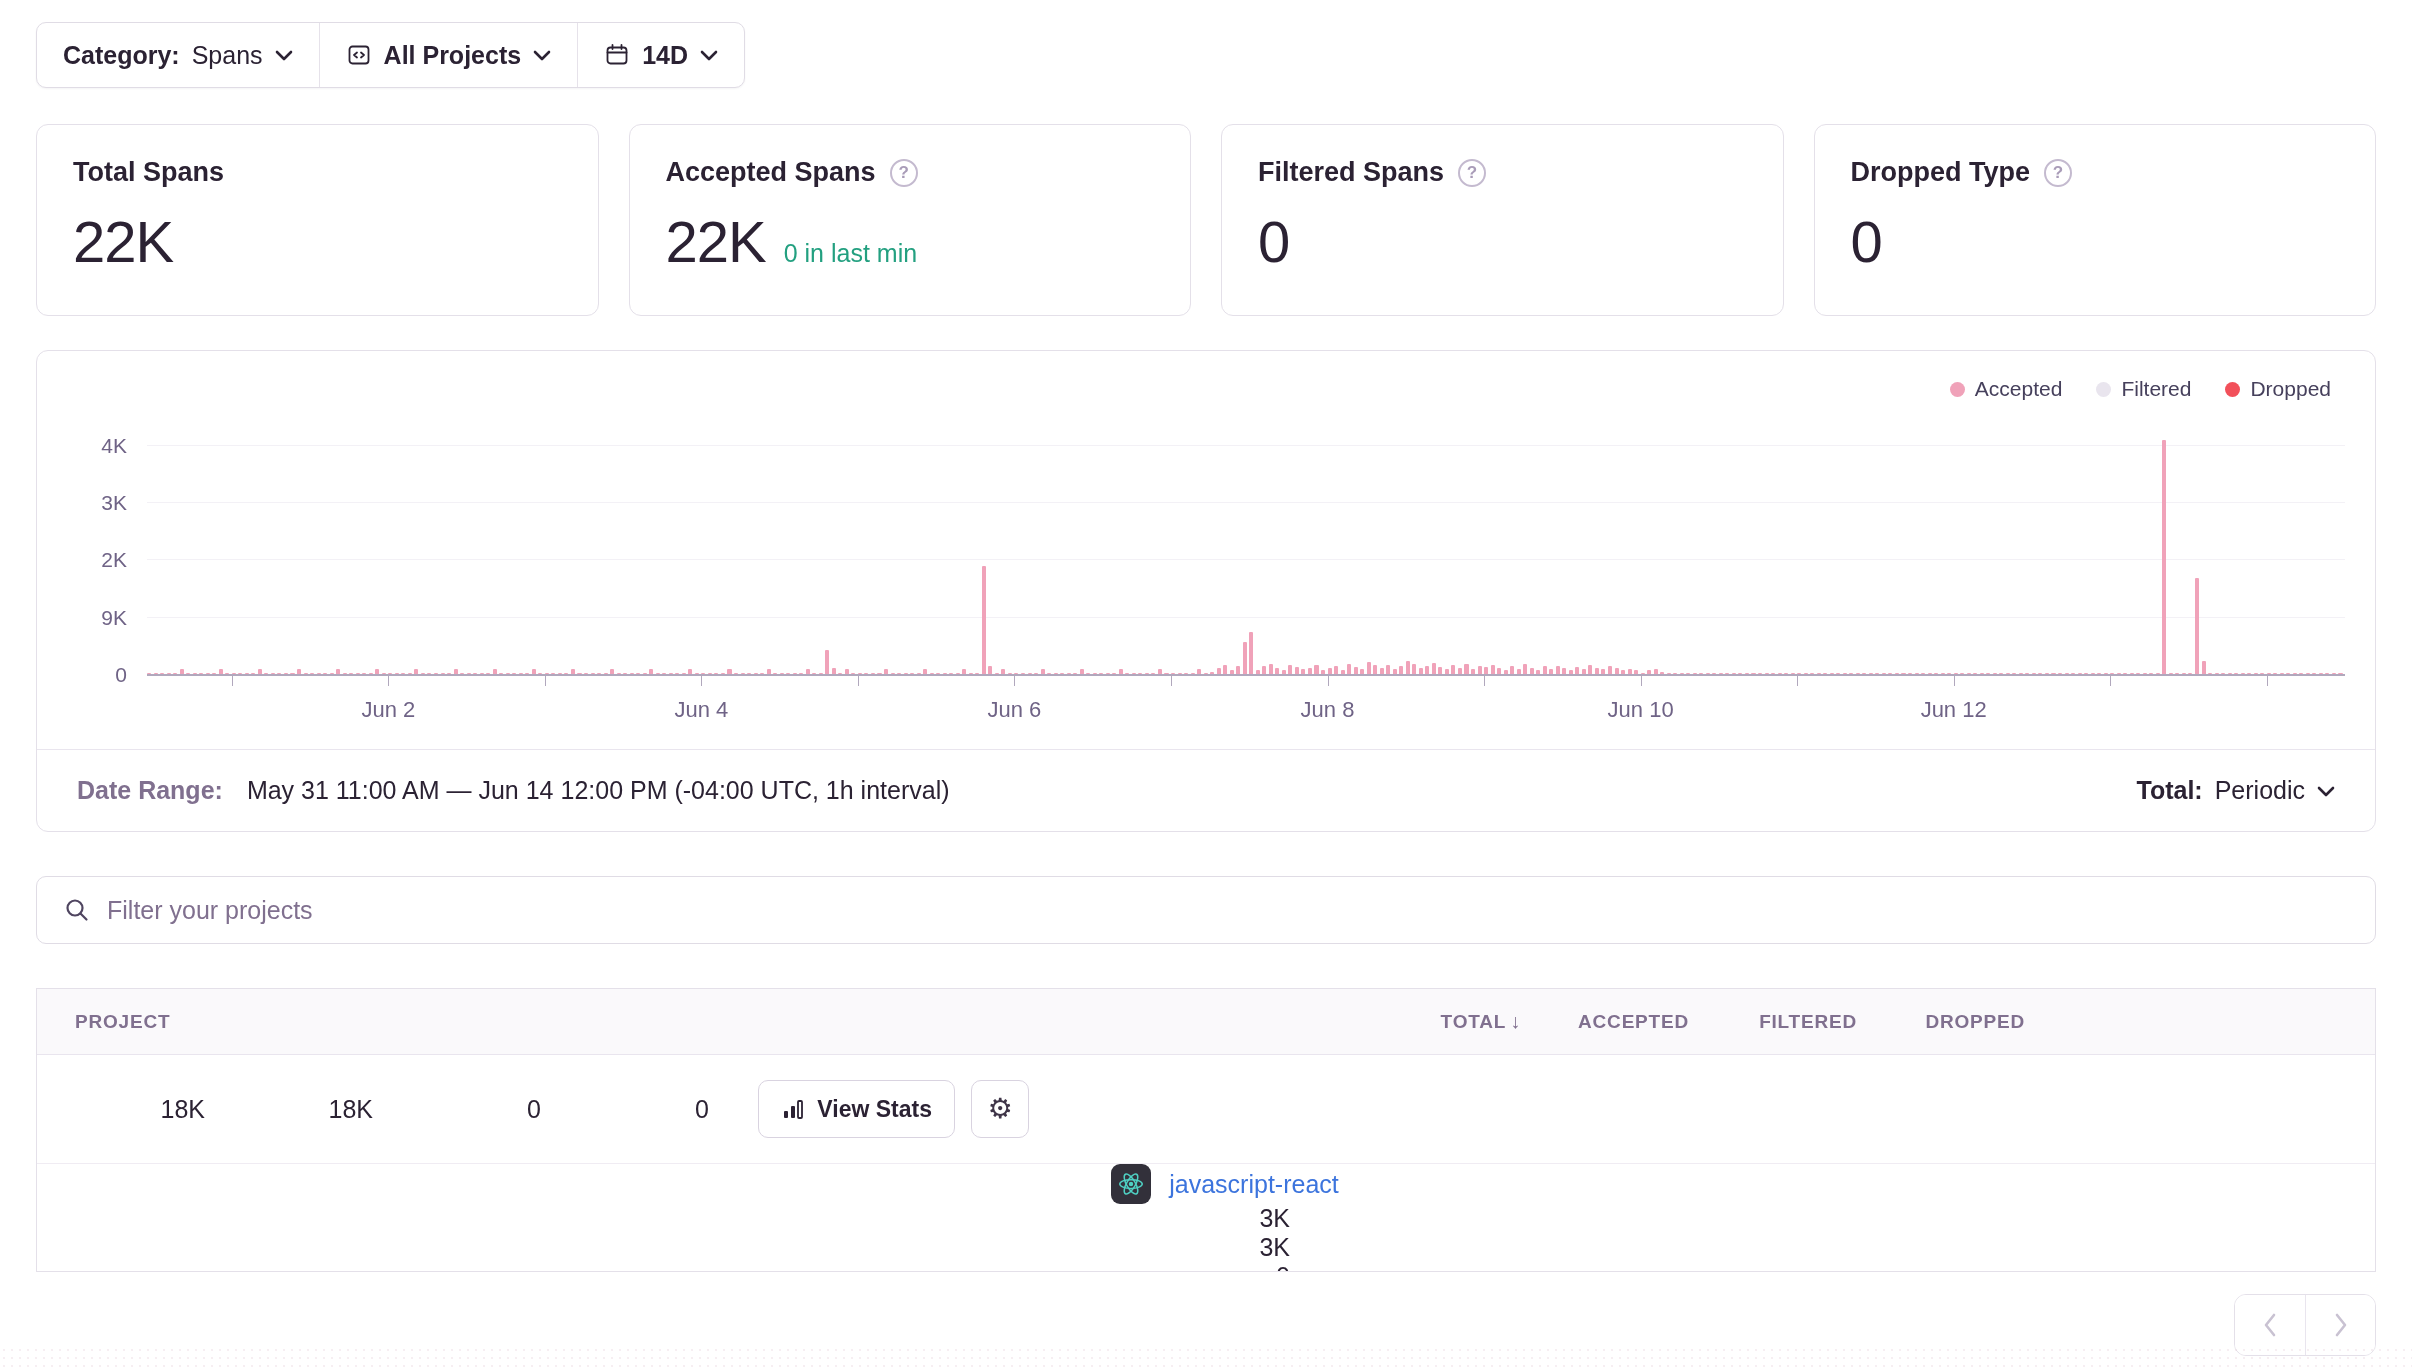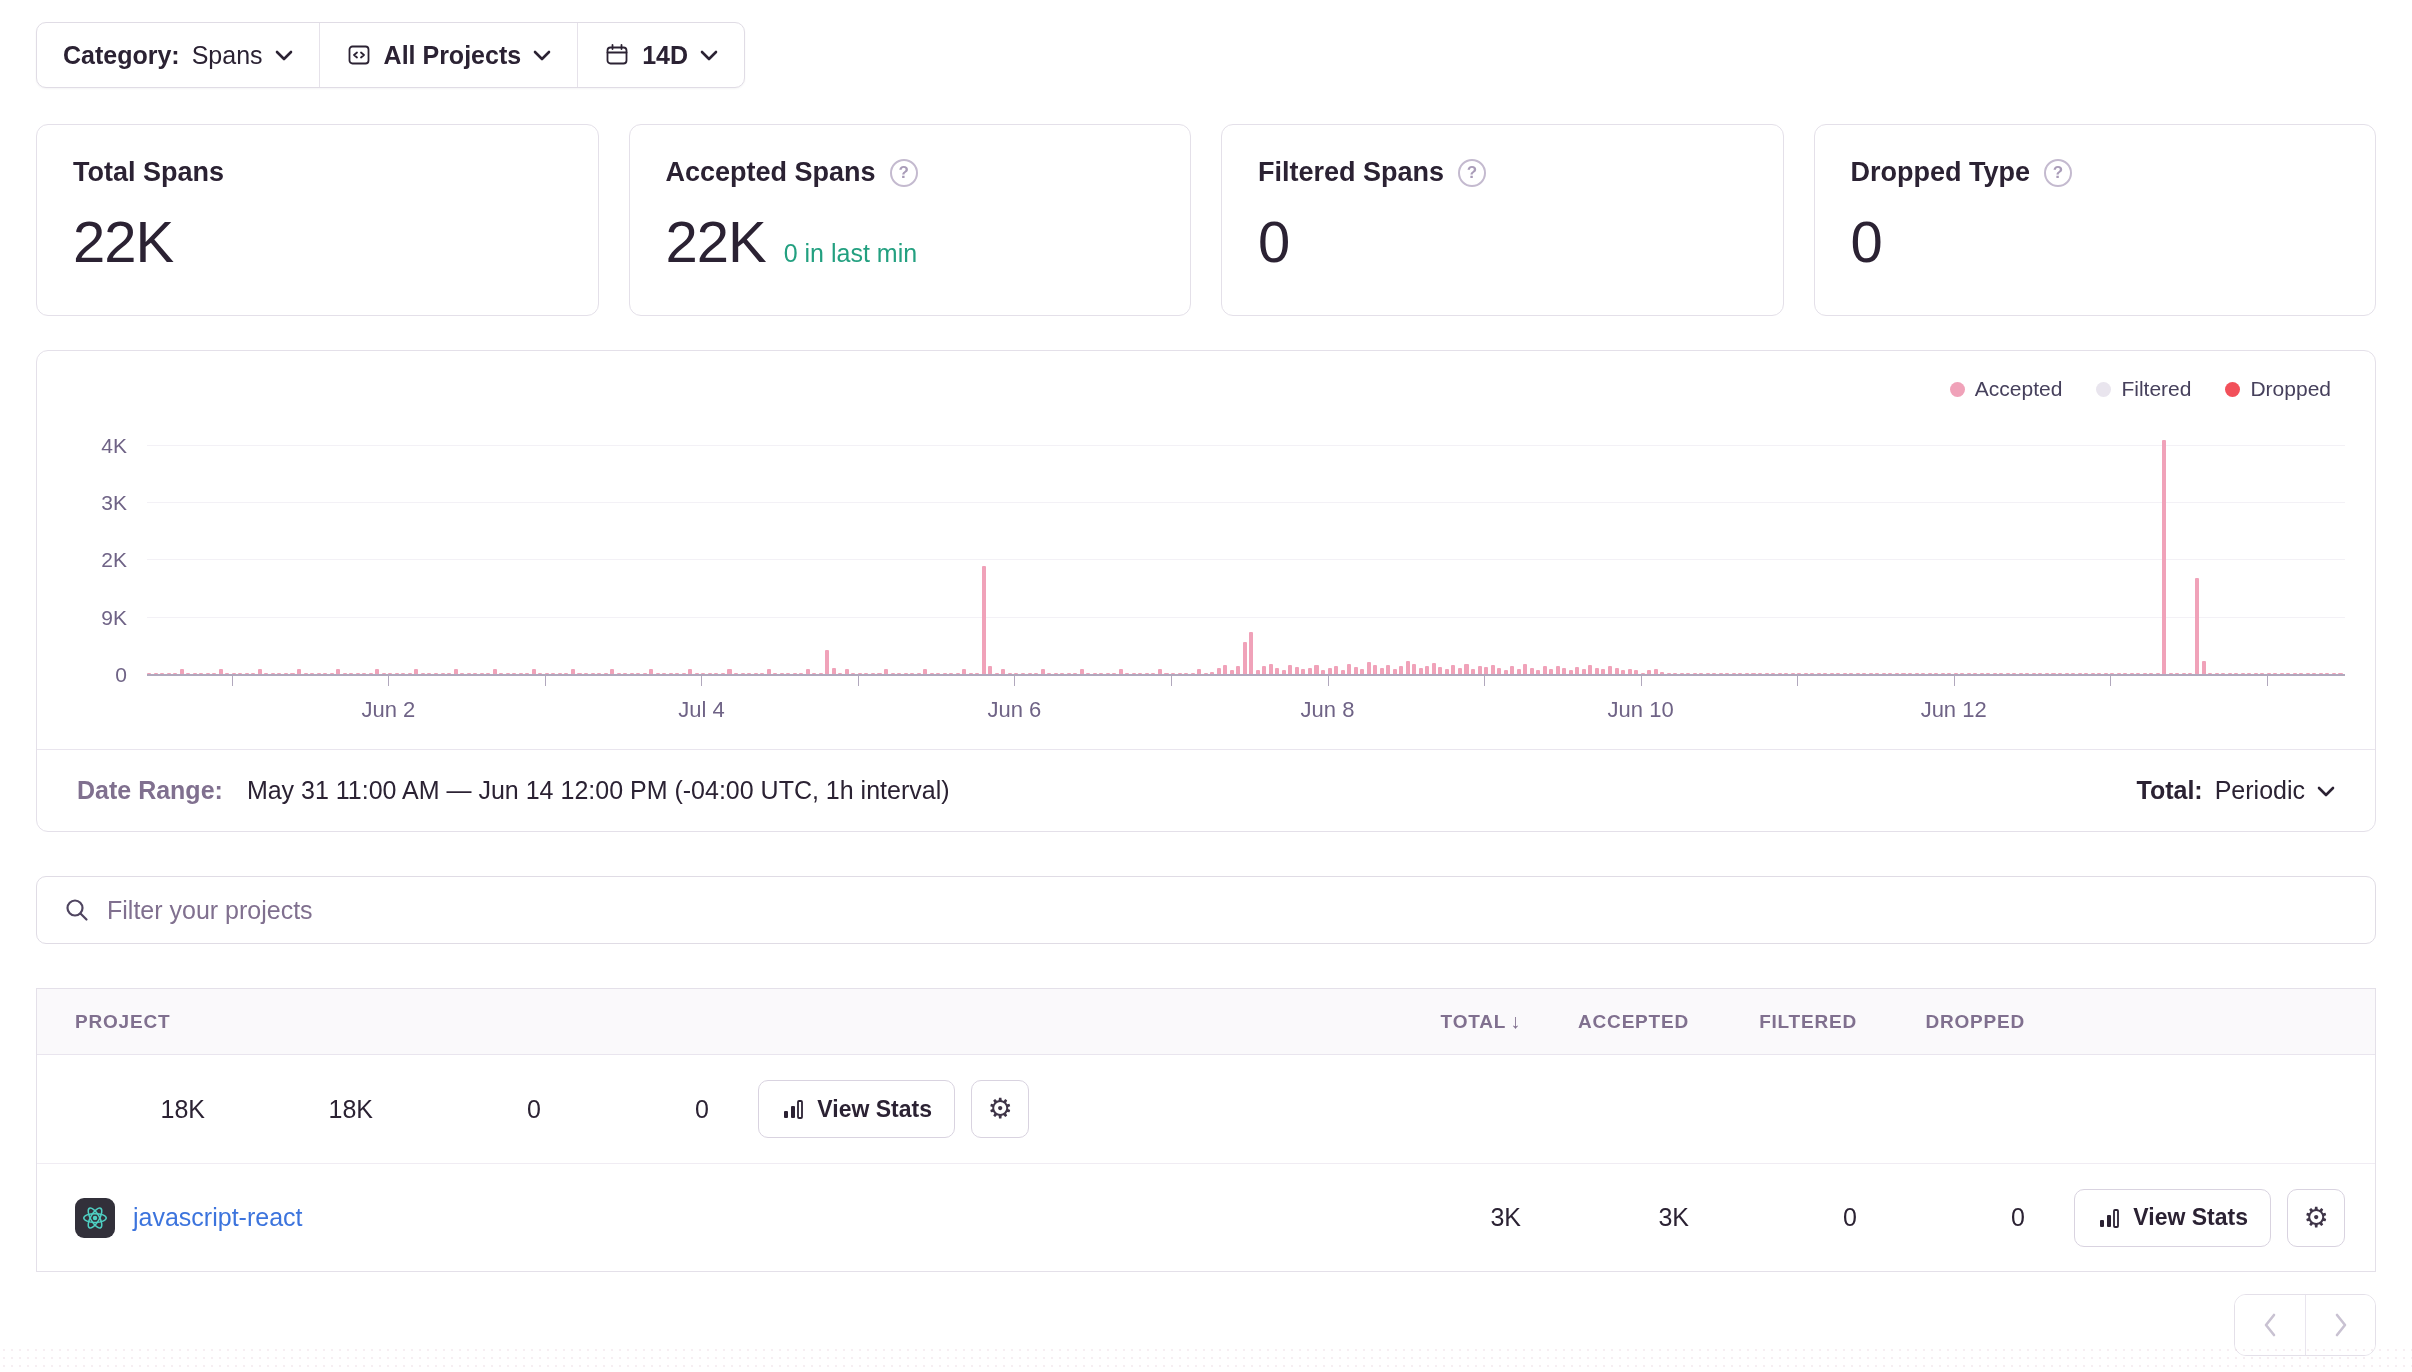--- a/index.html
+++ b/index.html
@@ -59,21 +59,21 @@
     border-radius:10px; height:68px; padding:0 26px; background:#fff; }
   .search-box svg { flex:0 0 auto; }
   .search-input { border:none; outline:none; flex:1; font-size:25px; color:#2b2233; font-family:inherit; background:transparent; }
   .search-input::placeholder { color:#80708f; }
 
   
   .table-card { margin-top:44px; border:1px solid #e4e0e9; border-radius:0; background:#fff; overflow:hidden; }
   .thead { display:flex; align-items:center; height:66px; background:#faf9fb; border-bottom:1px solid #e9e5ee;
     font-size:19px; font-weight:700; letter-spacing:.8px; color:#80708f; }
   .trow { display:flex; align-items:center; height:108px; font-size:25px; }
-  .trow + .trow { border-top:1px solid #f0ecf3; }
+  .trow + .trow { border-top:1px solid #f0ecf3;flex-direction:column; }
   .col-project { flex:1; padding-left:38px; display:flex; align-items:center; gap:18px; }
   .col-num { width:168px; text-align:right; flex:0 0 auto; }
   .col-actions { width:350px; flex:0 0 auto; display:flex; justify-content:flex-end; align-items:center; gap:16px; padding-right:30px; }
   .sort-arrow { font-size:20px; margin-left:4px; color:#80708f; }
   .plat-icon { width:40px; height:40px; border-radius:9px; display:flex; align-items:center; justify-content:center; flex:0 0 auto; }
   .plat-expo { background:#000; color:#fff; font-size:21px; letter-spacing:.5px; }
   .plat-react { background:#32303a; }
   .proj-link { color:#3c74dd; text-decoration:none; cursor:pointer; }
   .btn { display:inline-flex; align-items:center; gap:12px; border:1px solid #d9d3e0; border-radius:10px;
     background:#fff; height:58px; padding:0 22px; font-size:23px; font-weight:700; color:#2b2233; cursor:pointer; font-family:inherit; }
@@ -550,21 +550,21 @@
         <div class="x-tick" style="left: 39.4659%;"></div>
         <div class="x-tick" style="left: 46.5875%;"></div>
         <div class="x-tick" style="left: 53.7092%;"></div>
         <div class="x-tick" style="left: 60.8309%;"></div>
         <div class="x-tick" style="left: 67.9525%;"></div>
         <div class="x-tick" style="left: 75.0742%;"></div>
         <div class="x-tick" style="left: 82.1958%;"></div>
         <div class="x-tick" style="left: 89.3175%;"></div>
         <div class="x-tick" style="left: 96.4392%;"></div>
         <div class="x-label" style="left: 10.9792%;">Jun 2</div>
-        <div class="x-label" style="left: 25.2226%;">Jul 4</div>
+        <div class="x-label" style="left: 25.2226%;">Jun 4</div>
         <div class="x-label" style="left: 39.4659%;">Jun 6</div>
         <div class="x-label" style="left: 53.7092%;">Jun 8</div>
         <div class="x-label" style="left: 67.9525%; text-align: right;">Jun 10</div>
         <div class="x-label" style="left: 82.1958%;">Jun 12</div>
       </div>
 
     <div class="chart-footer">
       <div class="dr-left">
         <span class="dr-label">Date Range:</span>
         <span class="dr-value">May 31 11:00 AM — Jun 14 12:00 PM (-04:00 UTC, 1h interval)</span>

